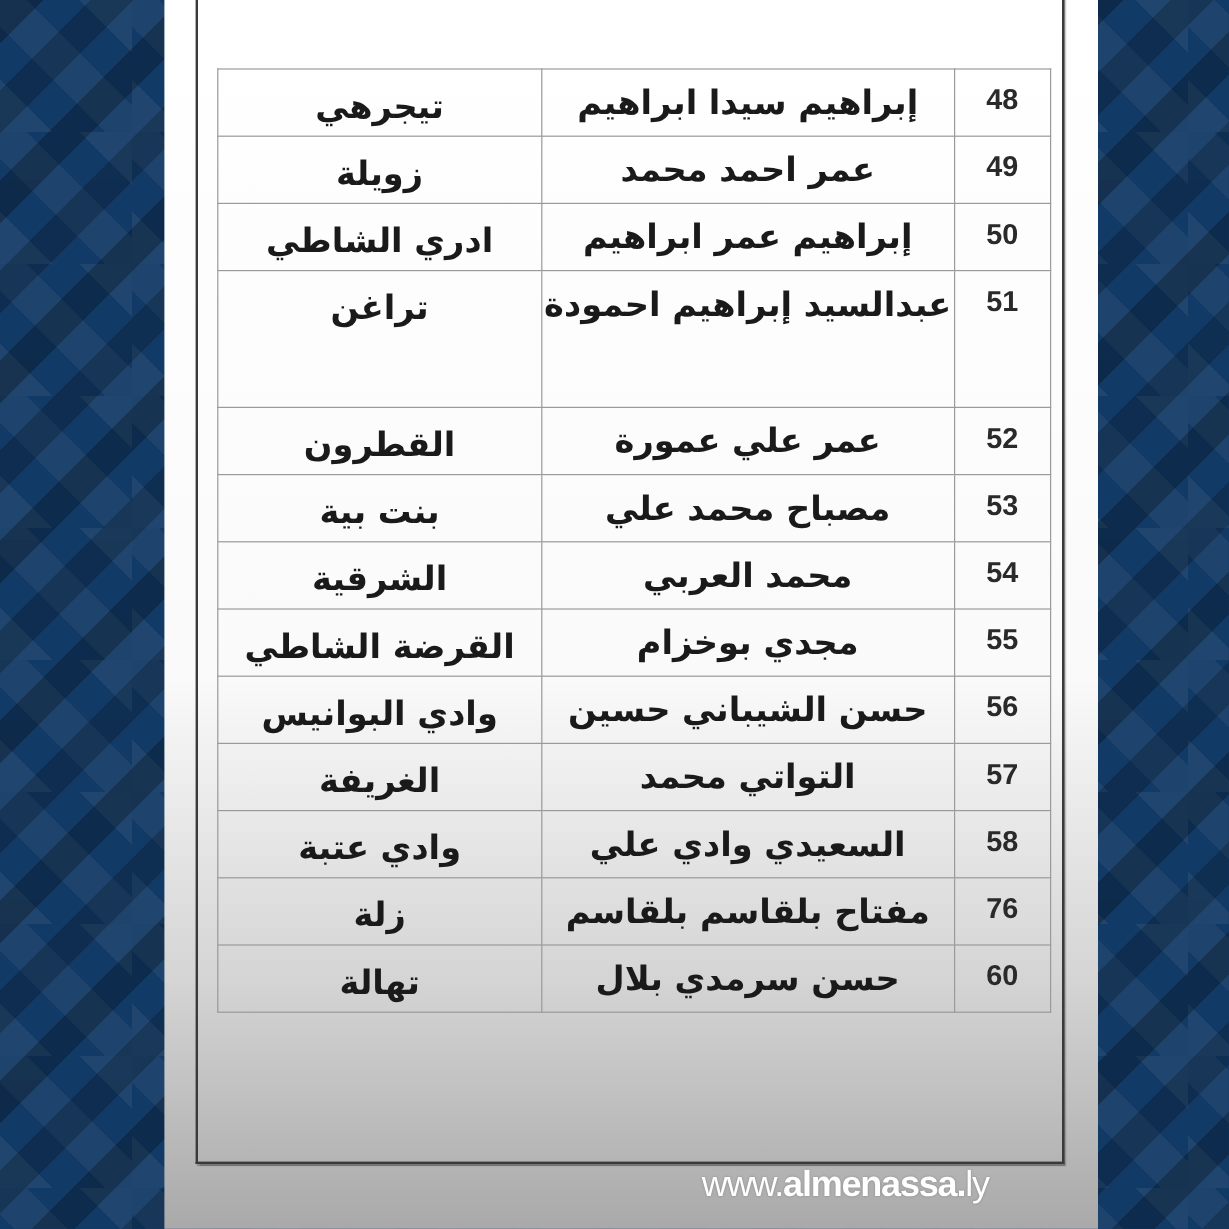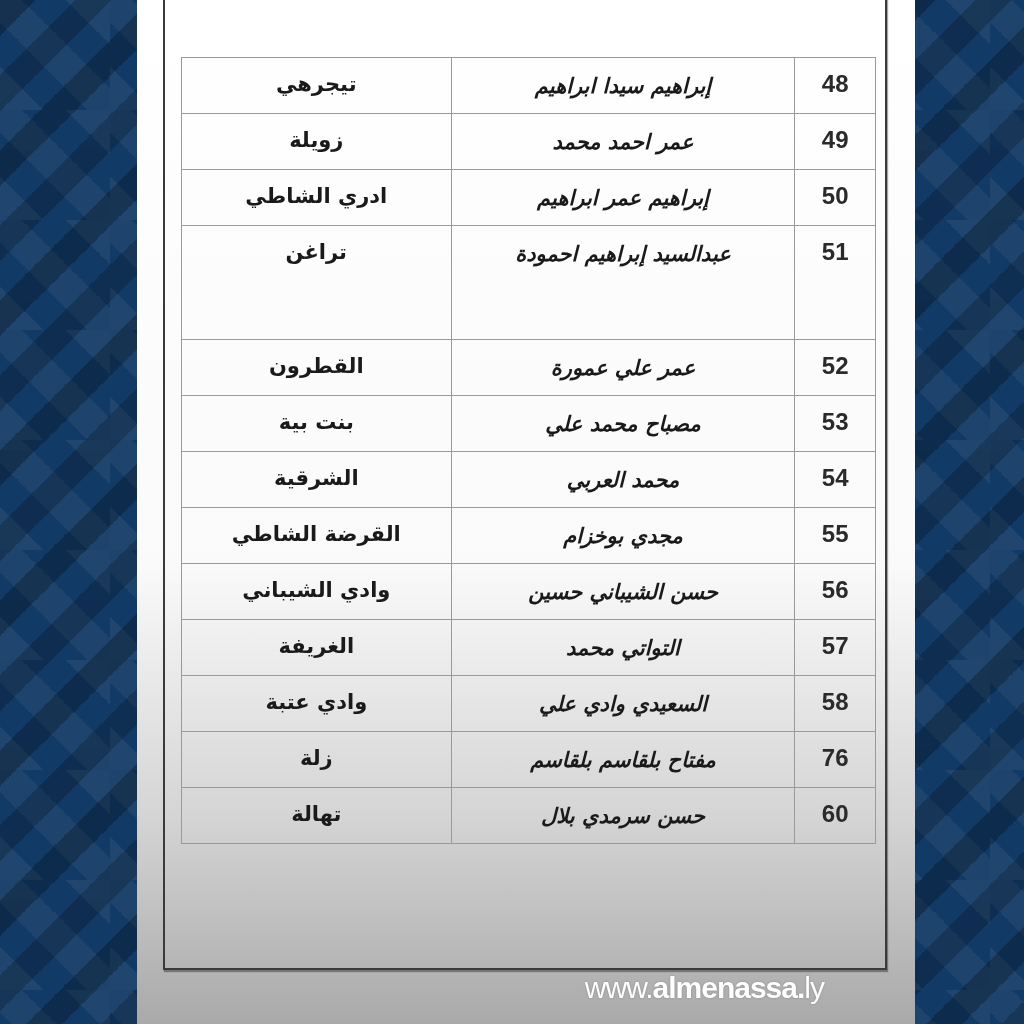--- a/index.html
+++ b/index.html
@@ -25,28 +25,28 @@
       box-shadow: 1px 2px 1px rgba(0,0,0,0.35);
     }
     table.roster {
       position: absolute; left: 44px; top: 57px; width: 695px;
       border-collapse: collapse; direction: rtl;
       font-family: "DejaVu Sans", sans-serif;
       font-weight: bold; color: #1a1a1a;
     }
     table.roster td {
       border: 1px solid #9a9a9a; height: 55px; padding: 0;
-      text-align: center; vertical-align: middle; font-size: 21px;
+      text-align: center; vertical-align: middle; font-size: 28px;
     }
     table.roster td.num {
       width: 80px; font-weight: bold; font-size: 24px; color: #2a2a2a;
       vertical-align: top; padding-top: 12px; height: 43px;
       font-family: "Liberation Sans", sans-serif;
     }
-    table.roster td.name { width: 345px; font-style: italic; }
+    table.roster td.name { width: 345px; }
     table.roster td.place { width: 270px; vertical-align: top; padding-top: 14px; height: 41px; }
     table.roster tr.tall td { height: 113px; text-align: center; }
     table.roster tr.tall td.name { line-height: 56px; vertical-align: top; margin-left: 48px; }
     table.roster tr.tall td.num { height: 101px; }
     table.roster tr.tall td.place { height: 99px; }
     .watermark {
       position: absolute; left: 0; width: 824px; top: 971px;
       text-align: right; color: #ffffff; font-size: 30px;
       font-family: "Liberation Sans", sans-serif; letter-spacing: -1px;
       text-shadow: 0 0 2px rgba(0,0,0,0.25);
@@ -99,21 +99,21 @@
         <td class="place">الشرقية</td>
       </tr>
       <tr>
         <td class="num">55</td>
         <td class="name">مجدي بوخزام</td>
         <td class="place">القرضة الشاطي</td>
       </tr>
       <tr>
         <td class="num">56</td>
         <td class="name">حسن الشيباني حسين</td>
-        <td class="place">وادي الشيباني</td>
+        <td class="place">وادي البوانيس</td>
       </tr>
       <tr>
         <td class="num">57</td>
         <td class="name">التواتي محمد</td>
         <td class="place">الغريفة</td>
       </tr>
       <tr>
         <td class="num">58</td>
         <td class="name">السعيدي وادي علي</td>
         <td class="place">وادي عتبة</td>

